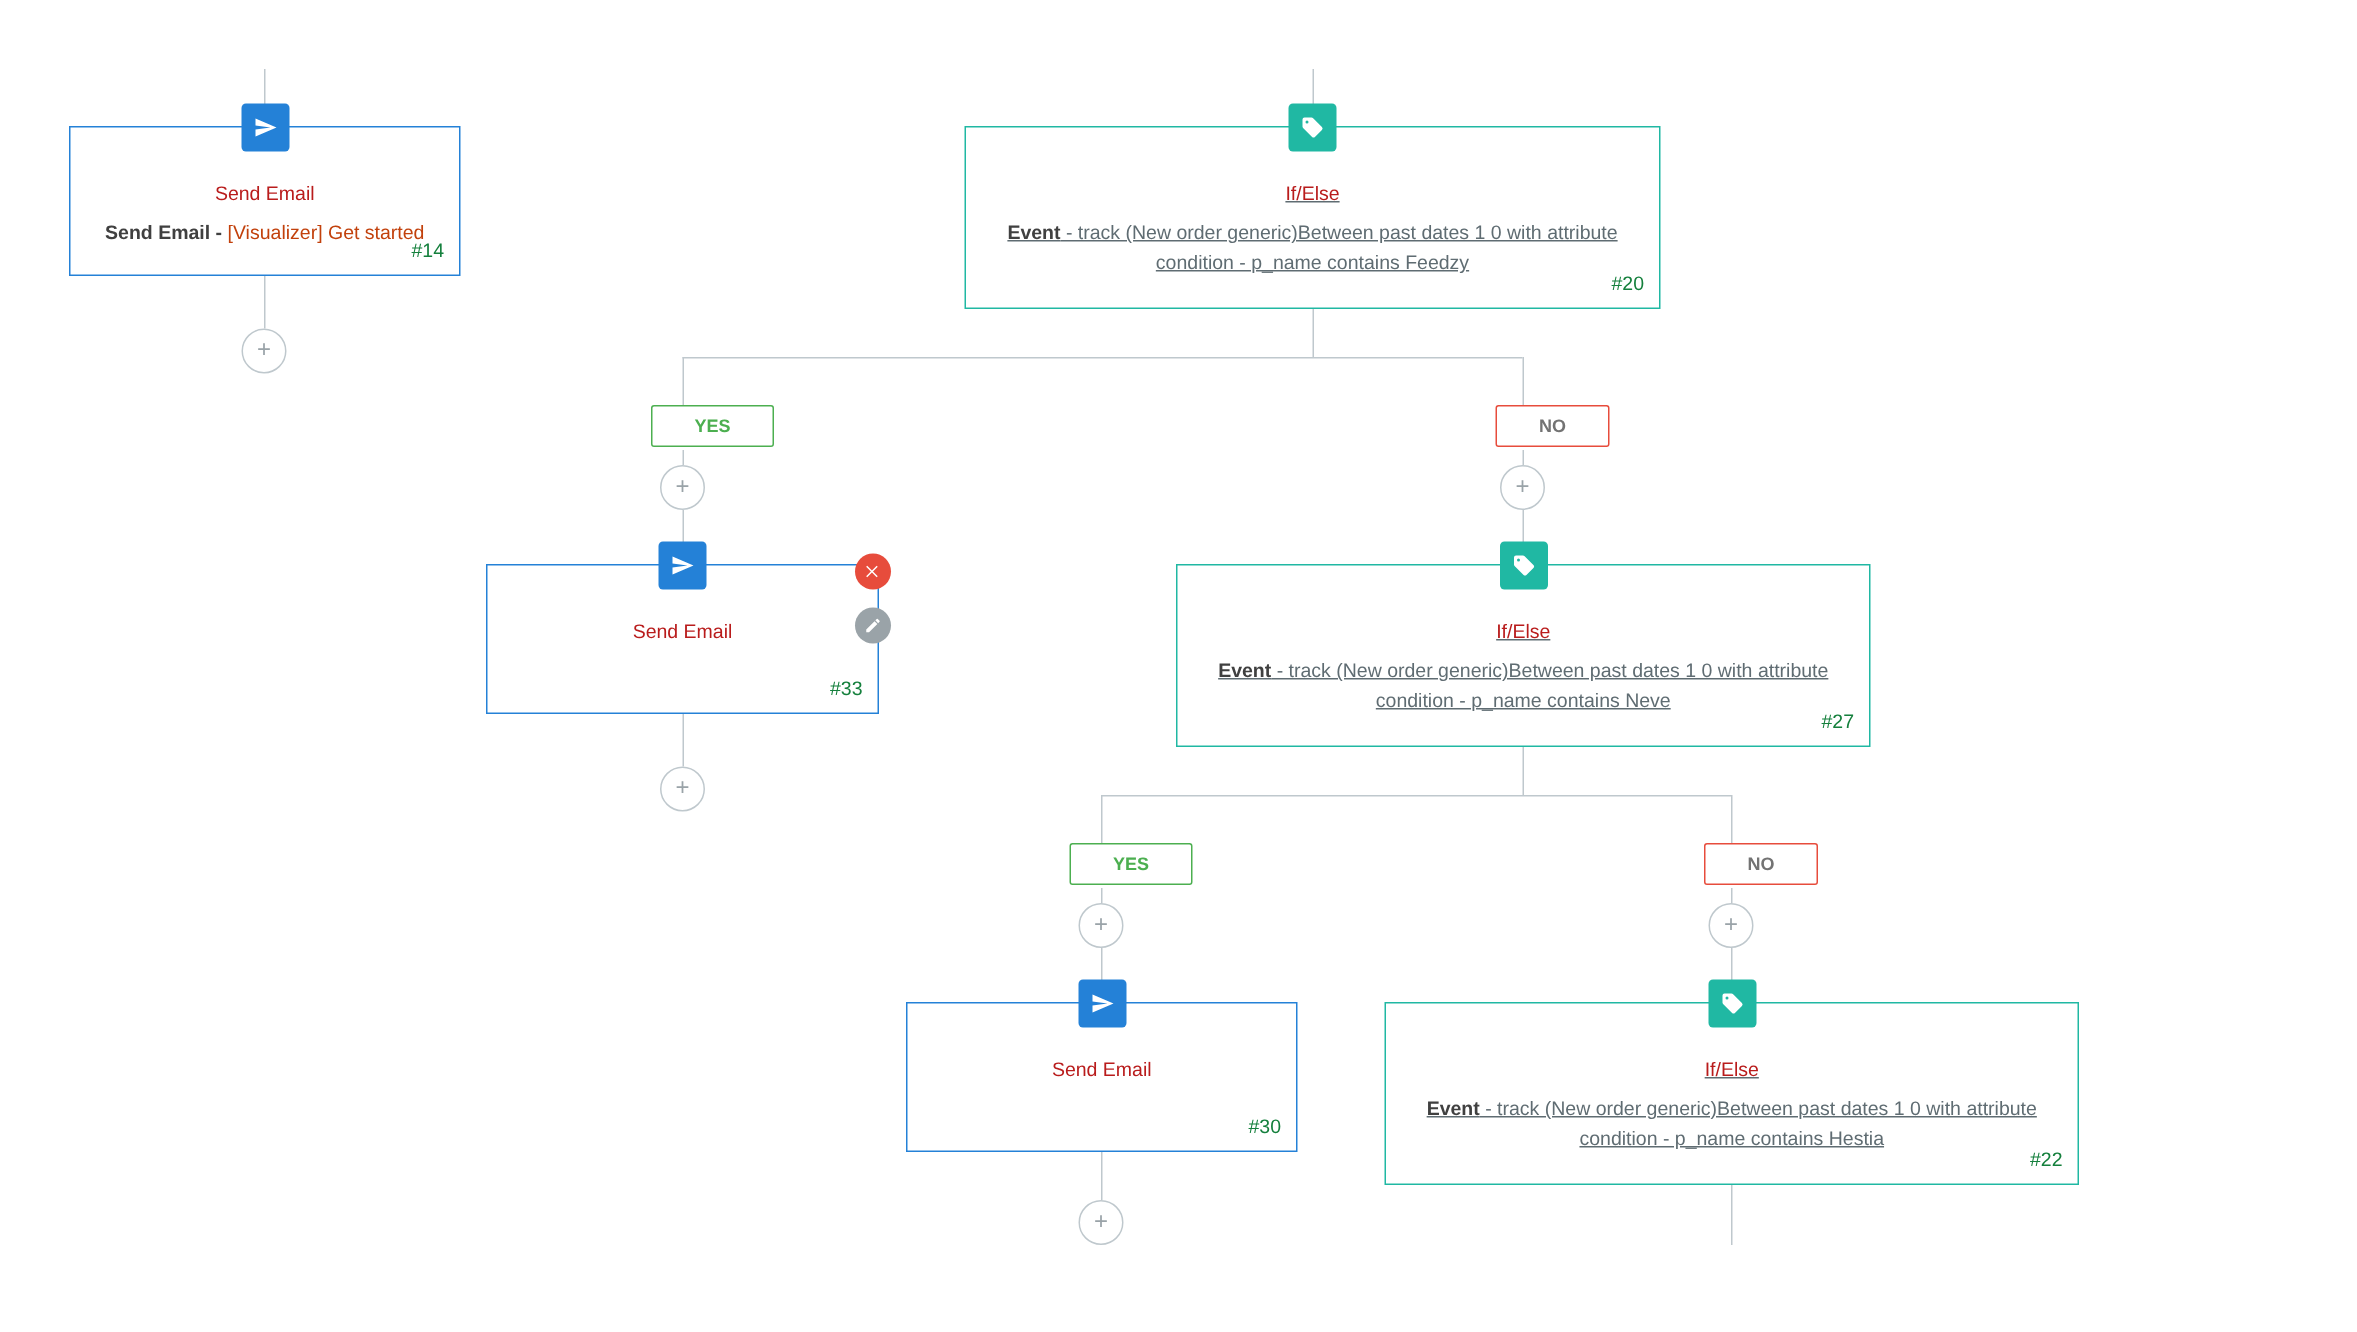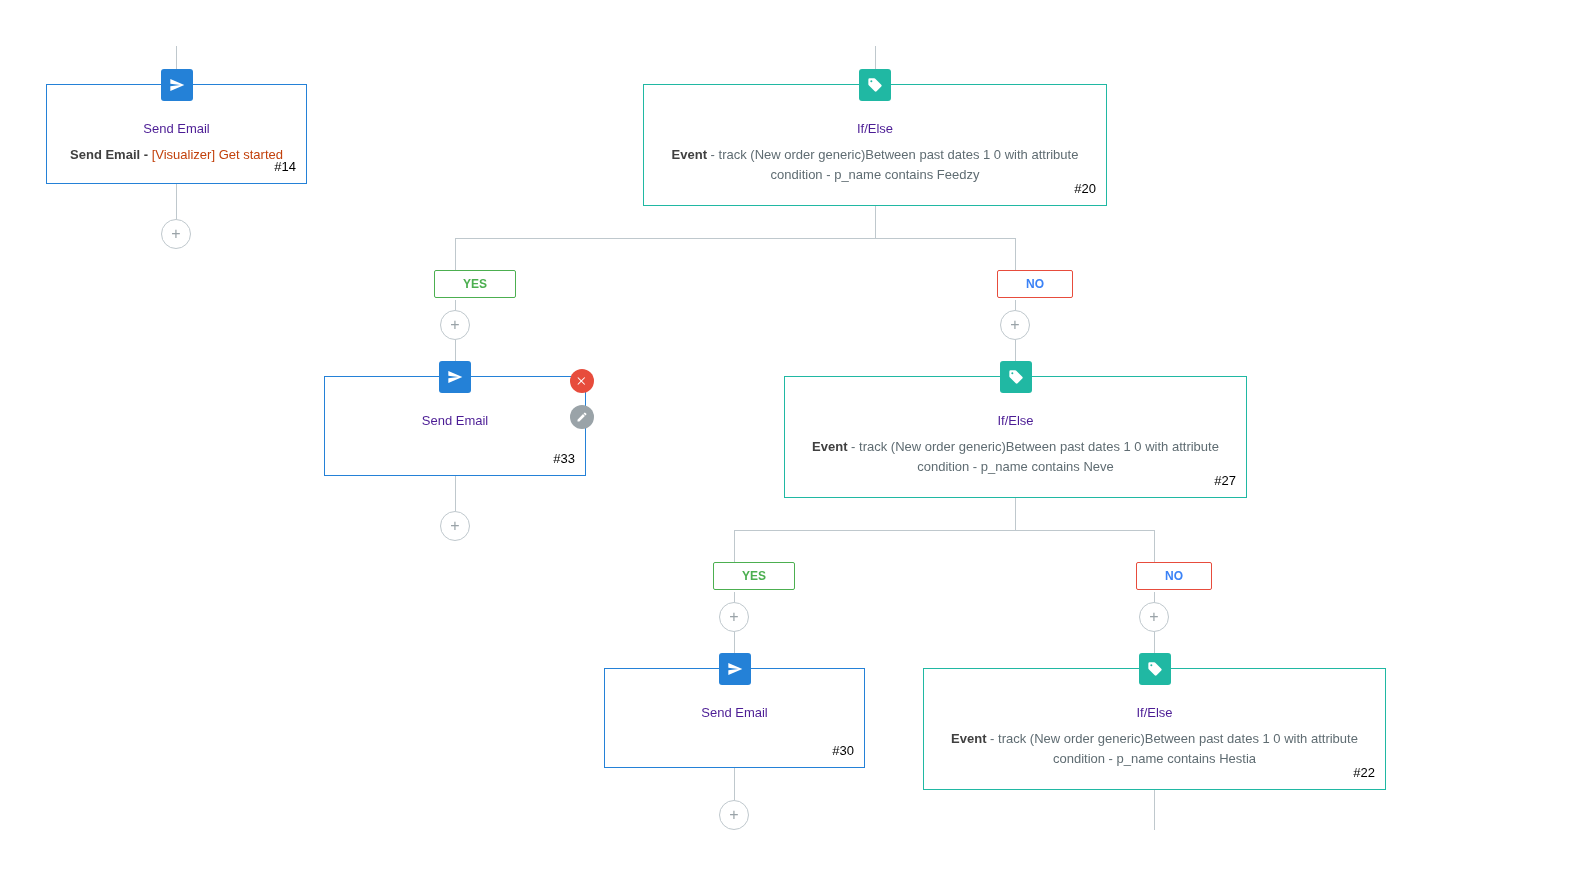--- a/index.html
+++ b/index.html
@@ -19,36 +19,36 @@
   }
   .node {
     position: absolute;
     background: #fff;
     text-align: center;
     padding: 34px 14px 10px 14px;
     line-height: 1.55;
     font-size: 13px;
   }
   .node-email { border: 1px solid #2481d7; }
-  .node-cond  { border: 1px solid #20b8a3; }
+  .node-cond  { border: 1px solid #20b8a3; text-decoration: underline; }
   .node-title {
-    color: #4c1d95;
+    color: #b91c1c;
     margin-bottom: 6px;
   }
   .node-body {
     color: #5f6c72;
   }
   .node-body b { color: #404040; font-weight: 600; }
   .node-body a { color: #c2410c; text-decoration: none; }
   .node-id {
     position: absolute;
     right: 10px;
     bottom: 6px;
     font-size: 13px;
-    color: #000000;
+    color: #15803d;
   }
   .icon-badge {
     position: absolute;
     top: -16px;
     left: 50%;
     transform: translateX(-50%);
     width: 32px; height: 32px;
     border-radius: 3px;
     display: flex; align-items: center; justify-content: center;
   }
@@ -82,21 +82,21 @@
     position: absolute;
     min-width: 42px;
     padding: 6px 28px;
     font-size: 12px;
     font-weight: 700;
     text-align: center;
     border-radius: 2px;
     background: #fff;
   }
   .branch-yes { color:#4caf50; border:1px solid #4caf50; }
-  .branch-no  { color:#3b82f6; border:1px solid #e74c3c; }
+  .branch-no  { color:#737373; border:1px solid #e74c3c; }
 
   .hover-btn {
     position: absolute;
     width: 24px; height: 24px;
     border-radius: 50%;
     display:flex; align-items:center; justify-content:center;
     cursor: pointer;
   }
   .hover-btn svg { width:12px; height:12px; fill:#fff; }
   .hover-del  { background:#e74c3c; }

